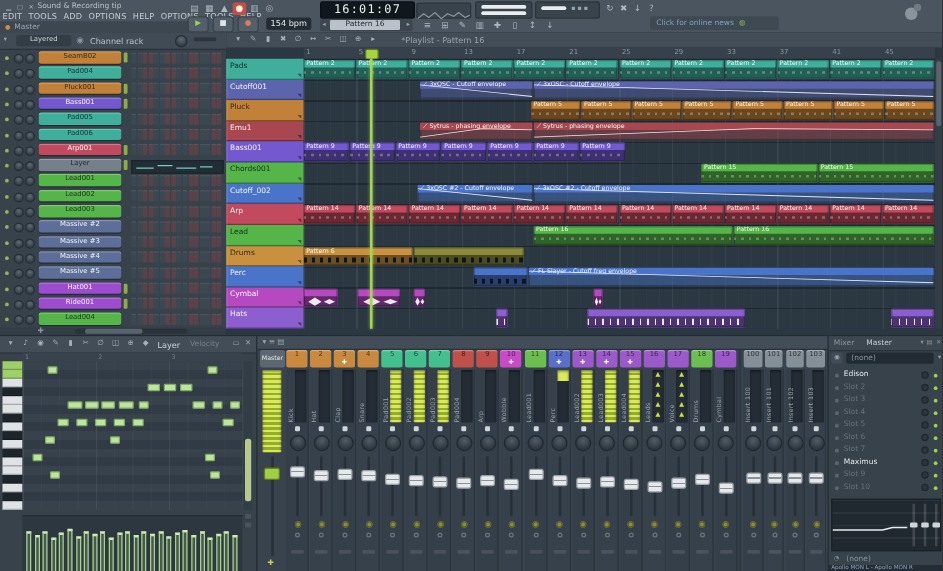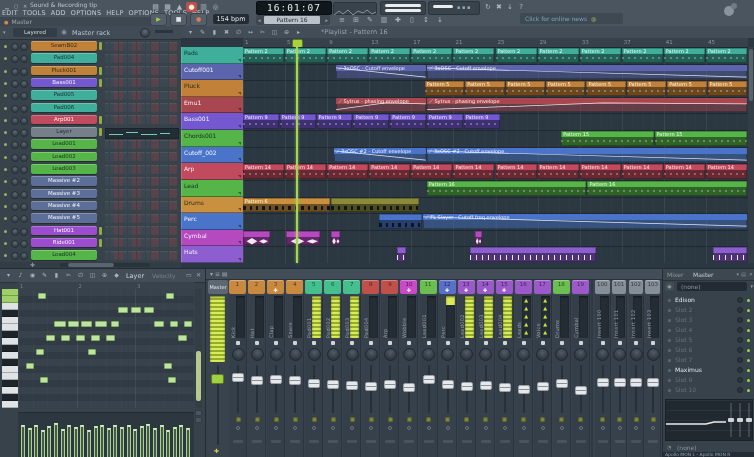--- a/index.html
+++ b/index.html
@@ -192,21 +192,21 @@
         <span class="tb-ico" style="position: absolute; left: 84px; top: 0px; width: 12px; height: 10px;">↕</span>
         <span class="tb-ico" style="position: absolute; left: 98px; top: 0px; width: 12px; height: 10px;">↓</span>
       </div>
     </div>
 
   <div id="channel-rack">
     <div id="cr-header">
       <span class="abs" style="left:3px;top:3px;font-size:5px;color:#9aa5ad;">▾</span>
       <div id="cr-group">Layered</div>
       <span class="abs" style="left:61px;top:2px;font-size:7px;color:#8a949c;">◉</span>
-      <span id="cr-title">Master rack</span>
+      <span id="cr-title">Channel rack</span>
       <span class="abs" style="left:140px;top:2px;width:8px;height:8px;border-radius:50%;background:radial-gradient(circle at 50% 30%,#5f6a74,#333d46 75%);border:1px solid #262f37;"></span>
       <span class="abs" style="left:155px;top:4px;width:18px;height:3px;background:#2c353d;border-radius:1px;"></span>
     </div>
     <div id="cr-rows">
         <div class="cr-row" style="top: 14px;">
           <div class="cr-led"></div>
           <div class="cr-knob" style="left: 11px;"></div>
           <div class="cr-knob" style="left: 20px;"></div>
           <div class="cr-name" style="background: rgb(194, 129, 56); color: rgba(10, 20, 20, 0.8);">SeamB02</div>
           <div class="cr-mark"></div>

